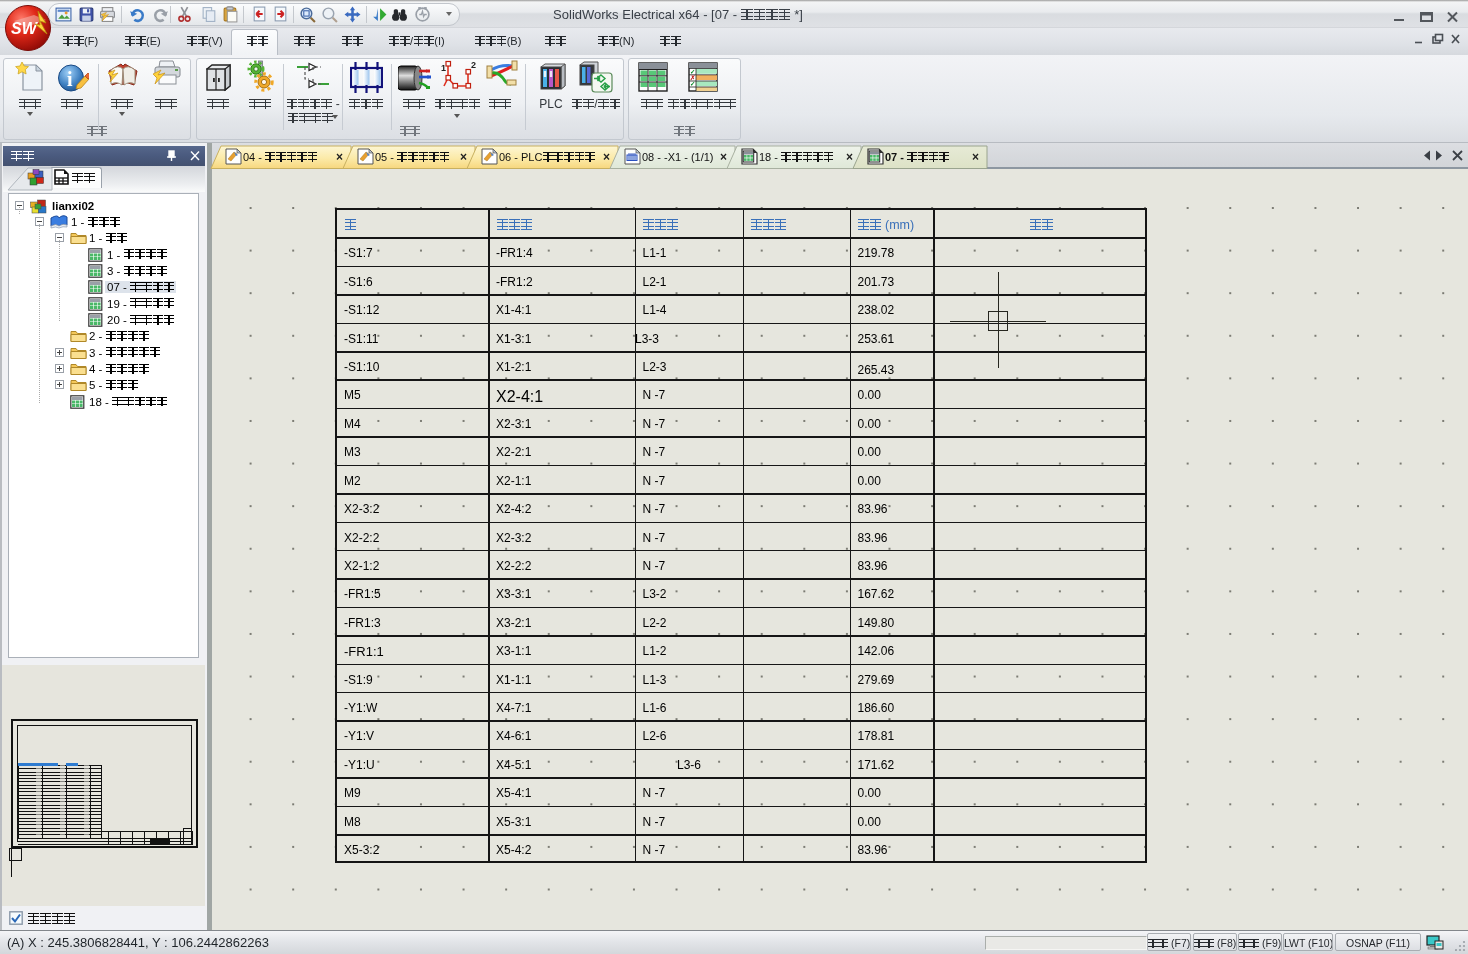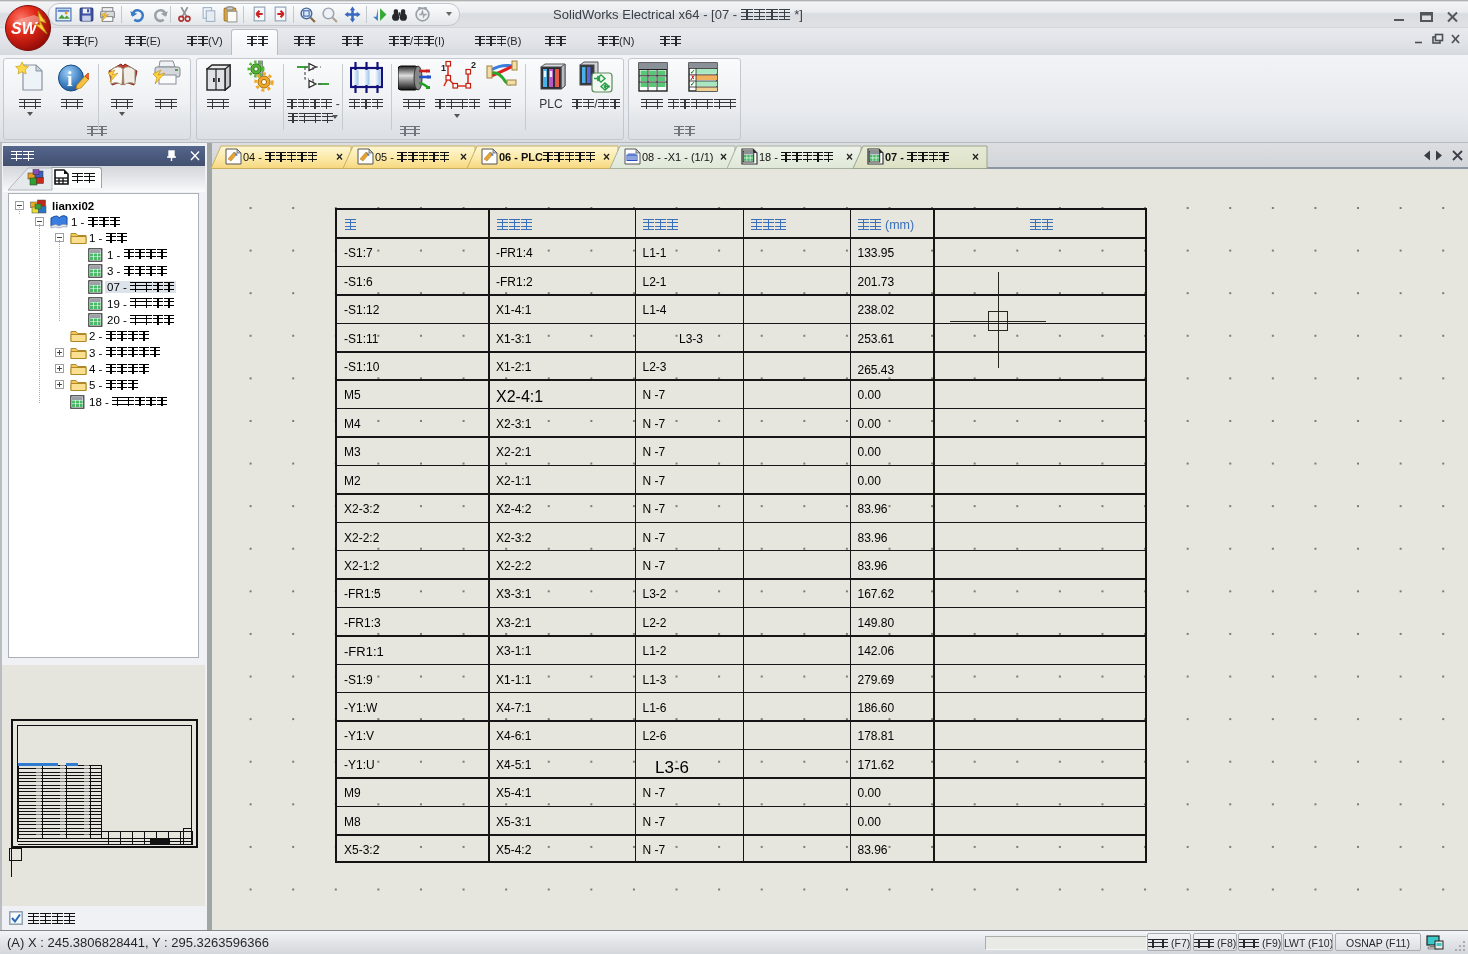--- a/index.html
+++ b/index.html
@@ -678,21 +678,21 @@
         </linearGradient>
       </defs>
       <path d="M1 23.5 L11 1 h141 v22.5z" fill="url(#tg2)" stroke="#c8b060" stroke-width="1"></path>
     </svg>
 <svg class="abs" style="left:481px;top:148px;z-index:1" width="17" height="17" viewBox="0 0 17 17">
       <path d="M1 1 h11 l4 4 v11 h-15z" fill="#fff" stroke="#555" stroke-width="1"></path>
       <path d="M12 1 l4 4 h-4z" fill="#b8c4d0" stroke="#555" stroke-width="0.7"></path>
       <path d="M3 11 l6-7 3 2 -6 7z" fill="#e8a030" stroke="#a87820" stroke-width="0.5"></path>
       <path d="M9 4 l4 3 -2 1z" fill="#4a80d0"></path>
     </svg>
-<div class="abs" style="left:499px;top:151px;font-size:11px;font-weight:bold;color:#111;white-space:nowrap">06 - PLC<i class="cj"></i><i class="cj"></i><i class="cj"></i><i class="cj"></i><i class="cj"></i></div>
+<div class="abs" style="left:499px;top:151px;font-size:11px;font-weight:normal;color:#111;white-space:nowrap">06 - PLC<i class="cj"></i><i class="cj"></i><i class="cj"></i><i class="cj"></i><i class="cj"></i></div>
 <div class="abs" style="left:603px;top:150px;font-size:12px;font-weight:bold;color:#222">×</div>
 <svg class="abs" style="left:609px;top:145px" width="129" height="24" viewBox="0 0 129 24">
       <defs>
         <linearGradient id="tg3" x1="0" y1="0" x2="0" y2="1">
           <stop offset="0" stop-color="#eef3ea"></stop>
           <stop offset="1" stop-color="#dfe8d8"></stop>
         </linearGradient>
       </defs>
       <path d="M1 23.5 L11 1 h115 v22.5z" fill="url(#tg3)" stroke="#a8b0a0" stroke-width="1"></path>
     </svg>
@@ -800,32 +800,32 @@
 <div class="abs" style="left:337px;top:834.02px;width:808px;height:1.5px;background:#161616"></div>
 <div class="wh" style="left:344px;top:218px"><i class="cj"></i></div>
 <div class="wh" style="left:496px;top:218px"><i class="cj"></i><i class="cj"></i><i class="cj"></i></div>
 <div class="wh" style="left:642.5px;top:218px"><i class="cj"></i><i class="cj"></i><i class="cj"></i></div>
 <div class="wh" style="left:750.5px;top:218px"><i class="cj"></i><i class="cj"></i><i class="cj"></i></div>
 <div class="wh" style="left:857.5px;top:218px"><i class="cj"></i><i class="cj"></i> (mm)</div>
 <div class="wh" style="left:934px;top:218px;width:215px;text-align:center"><i class="cj"></i><i class="cj"></i></div>
 <div class="abs" style="left:344px;top:246.41px;font-size:12px">-S1:7</div>
 <div class="abs" style="left:496px;top:246.41px;font-size:12px">-FR1:4</div>
 <div class="abs" style="left:642.5px;top:246.41px;font-size:12px">L1-1</div>
-<div class="abs" style="left:857.5px;top:246.41px;font-size:12px">133.95</div>
+<div class="abs" style="left:857.5px;top:246.41px;font-size:12px">219.78</div>
 <div class="abs" style="left:344px;top:274.82px;font-size:12px">-S1:6</div>
 <div class="abs" style="left:496px;top:274.82px;font-size:12px">-FR1:2</div>
 <div class="abs" style="left:642.5px;top:274.82px;font-size:12px">L2-1</div>
 <div class="abs" style="left:857.5px;top:274.82px;font-size:12px">201.73</div>
 <div class="abs" style="left:344px;top:303.23px;font-size:12px">-S1:12</div>
 <div class="abs" style="left:496px;top:303.23px;font-size:12px">X1-4:1</div>
 <div class="abs" style="left:642.5px;top:303.23px;font-size:12px">L1-4</div>
 <div class="abs" style="left:857.5px;top:303.23px;font-size:12px">238.02</div>
 <div class="abs" style="left:344px;top:331.64px;font-size:12px">-S1:11</div>
 <div class="abs" style="left:496px;top:331.64px;font-size:12px">X1-3:1</div>
-<div class="abs" style="left:679px;top:331.64px;font-size:12px">L3-3</div>
+<div class="abs" style="left:635px;top:331.64px;font-size:12px">L3-3</div>
 <div class="abs" style="left:857.5px;top:331.64px;font-size:12px">253.61</div>
 <div class="abs" style="left:344px;top:360.05px;font-size:12px">-S1:10</div>
 <div class="abs" style="left:496px;top:360.05px;font-size:12px">X1-2:1</div>
 <div class="abs" style="left:642.5px;top:360.05px;font-size:12px">L2-3</div>
 <div class="abs" style="left:857.5px;top:363px;font-size:12px">265.43</div>
 <div class="abs" style="left:344px;top:388.46000000000004px;font-size:12px">M5</div>
 <div class="abs" style="left:496px;top:388.46000000000004px;font-size:16px">X2-4:1</div>
 <div class="abs" style="left:642.5px;top:388.46000000000004px;font-size:12px">N -7</div>
 <div class="abs" style="left:857.5px;top:388.46000000000004px;font-size:12px">0.00</div>
 <div class="abs" style="left:344px;top:416.87px;font-size:12px">M4</div>
@@ -871,39 +871,39 @@
 <div class="abs" style="left:344px;top:700.97px;font-size:12px">-Y1:W</div>
 <div class="abs" style="left:496px;top:700.97px;font-size:12px">X4-7:1</div>
 <div class="abs" style="left:642.5px;top:700.97px;font-size:12px">L1-6</div>
 <div class="abs" style="left:857.5px;top:700.97px;font-size:12px">186.60</div>
 <div class="abs" style="left:344px;top:729.38px;font-size:12px">-Y1:V</div>
 <div class="abs" style="left:496px;top:729.38px;font-size:12px">X4-6:1</div>
 <div class="abs" style="left:642.5px;top:729.38px;font-size:12px">L2-6</div>
 <div class="abs" style="left:857.5px;top:729.38px;font-size:12px">178.81</div>
 <div class="abs" style="left:344px;top:757.79px;font-size:12px">-Y1:U</div>
 <div class="abs" style="left:496px;top:757.79px;font-size:12px">X4-5:1</div>
-<div class="abs" style="left:655px;top:757.79px;font-size:17px">L3-6</div>
+<div class="abs" style="left:677px;top:757.79px;font-size:12px">L3-6</div>
 <div class="abs" style="left:857.5px;top:757.79px;font-size:12px">171.62</div>
 <div class="abs" style="left:344px;top:786.2px;font-size:12px">M9</div>
 <div class="abs" style="left:496px;top:786.2px;font-size:12px">X5-4:1</div>
 <div class="abs" style="left:642.5px;top:786.2px;font-size:12px">N -7</div>
 <div class="abs" style="left:857.5px;top:786.2px;font-size:12px">0.00</div>
 <div class="abs" style="left:344px;top:814.61px;font-size:12px">M8</div>
 <div class="abs" style="left:496px;top:814.61px;font-size:12px">X5-3:1</div>
 <div class="abs" style="left:642.5px;top:814.61px;font-size:12px">N -7</div>
 <div class="abs" style="left:857.5px;top:814.61px;font-size:12px">0.00</div>
 <div class="abs" style="left:344px;top:843.02px;font-size:12px">X5-3:2</div>
 <div class="abs" style="left:496px;top:843.02px;font-size:12px">X5-4:2</div>
 <div class="abs" style="left:642.5px;top:843.02px;font-size:12px">N -7</div>
 <div class="abs" style="left:857.5px;top:843.02px;font-size:12px">83.96</div>
 <div class="abs" style="left:997.5px;top:272px;width:1.2px;height:96px;background:#26261f"></div>
 <div class="abs" style="left:950px;top:321px;width:96px;height:1.2px;background:#26261f"></div>
 <div class="abs" style="left:988px;top:311px;width:20px;height:20px;border:1.3px solid #26261f"></div>
 <div id="status"></div>
-<div id="stext">(A) X : 245.3806828441, Y : 295.3263596366</div>
+<div id="stext">(A) X : 245.3806828441, Y : 106.2442862263</div>
 <div class="abs" style="left:985px;top:936px;width:162px;height:14px;background:#e9e9e6;border:1px solid #aaaeab;border-right-color:#f5f5f3;border-bottom-color:#f5f5f3"></div>
 <div class="sbtn" style="left:1147px;width:44px"><i class="cj"></i><i class="cj"></i> (F7)</div>
 <div class="sbtn" style="left:1193px;width:44px"><i class="cj"></i><i class="cj"></i> (F8)</div>
 <div class="sbtn" style="left:1238px;width:44px"><i class="cj"></i><i class="cj"></i> (F9)</div>
 <div class="sbtn" style="left:1283px;width:50px">LWT (F10)</div>
 <div class="sbtn" style="left:1335px;width:86px">OSNAP (F11)</div>
 <svg class="abs" style="left:1426px;top:935px;z-index:1" width="18" height="16" viewBox="0 0 18 16">
       <rect x="1" y="1" width="12" height="9" fill="#3ac8c8" stroke="#222" stroke-width="1.2"></rect>
       <rect x="4" y="10" width="6" height="2" fill="#888"></rect>
       <rect x="2" y="12" width="10" height="2" fill="#ccc" stroke="#555" stroke-width="0.5"></rect>

